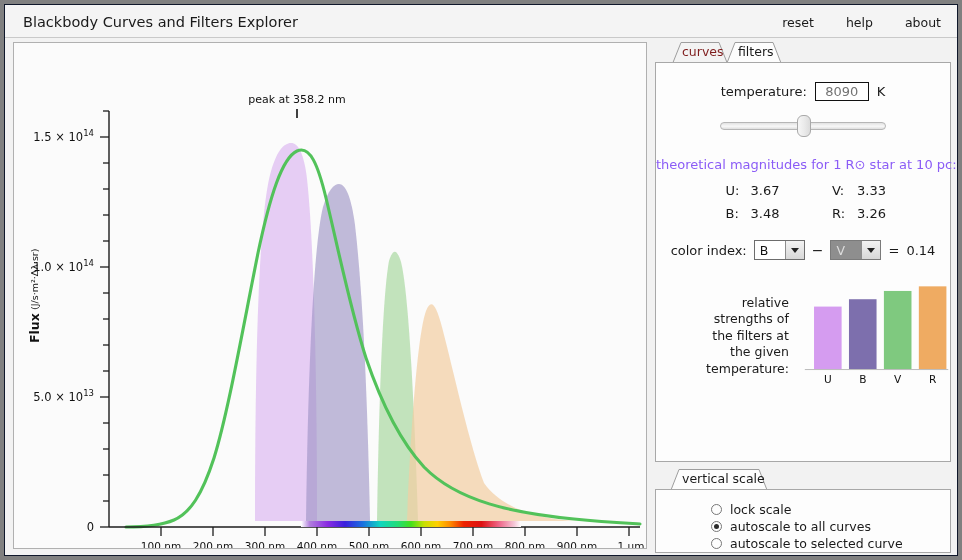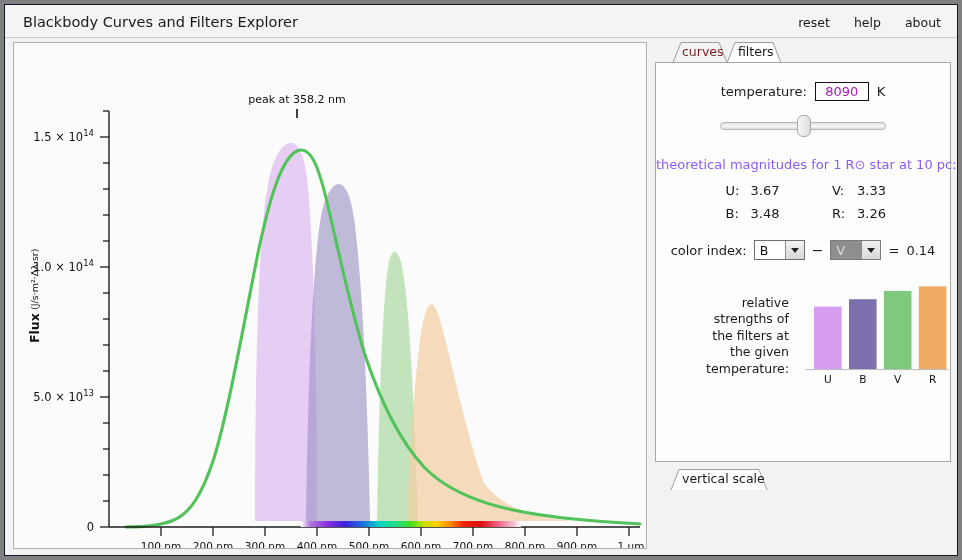--- a/index.html
+++ b/index.html
@@ -39,21 +39,21 @@
     position: absolute;
     left: 18px; top: 9px;
     font-size: 14.5px;
     color: #1a1a1a;
     white-space: nowrap;
   }
   .title-links {
     position: absolute;
     right: 16px; top: 10px;
     display: flex;
-    gap: 24px;
+    gap: 32px;
   }
   .title-link {
     font-size: 12.5px;
     color: #1a1a1a;
     cursor: pointer;
     white-space: nowrap;
   }
 
   
   .plot-panel {
@@ -125,21 +125,21 @@
   }
   .temp-label { font-size: 13px; color: #1a1a1a; }
   .temp-input {
     width: 54px;
     height: 19px;
     border: 1px solid #111;
     background: #fff;
     text-align: center;
     font-family: "DejaVu Sans", "Liberation Sans", sans-serif;
     font-size: 13px;
-    color: #a21caf;
+    color: #737373;
     box-sizing: border-box;
     padding: 0;
   }
   .temp-unit { font-size: 13px; color: #1a1a1a; }
 
   .slider-wrap {
     position: relative;
     margin: 12px auto 0 auto;
     width: 166px;
     height: 24px;
@@ -529,15 +529,31 @@
     <div class="tabstrip" style="margin-top:7px;">
       <div class="tab active" style="left:10px; width:108px;">
         <svg class="tab-shape" viewBox="0 0 108 21" preserveAspectRatio="none">
           <path d="M 6,21 L 14,0.5 L 94,0.5 L 102,21" fill="#fdfdfd" stroke="#9d9d9d" stroke-width="1"></path>
           <line x1="7" y1="20.5" x2="101" y2="20.5" stroke="#fdfdfd" stroke-width="1.6"></line>
         </svg>
         <span class="tab-text">vertical scale</span>
       </div>
     </div>
 
+    <div class="panel-box scale-panel">
+      <div class="radio-list">
+        <div class="radio-row">
+          <span class="radio-mark"></span>
+          <span class="radio-text">lock scale</span>
+        </div>
+        <div class="radio-row">
+          <span class="radio-mark on"></span>
+          <span class="radio-text">autoscale to all curves</span>
+        </div>
+        <div class="radio-row">
+          <span class="radio-mark"></span>
+          <span class="radio-text">autoscale to selected curve</span>
+        </div>
+      </div>
+    </div>
 
   </div>
 </div>
 
 </body></html>

